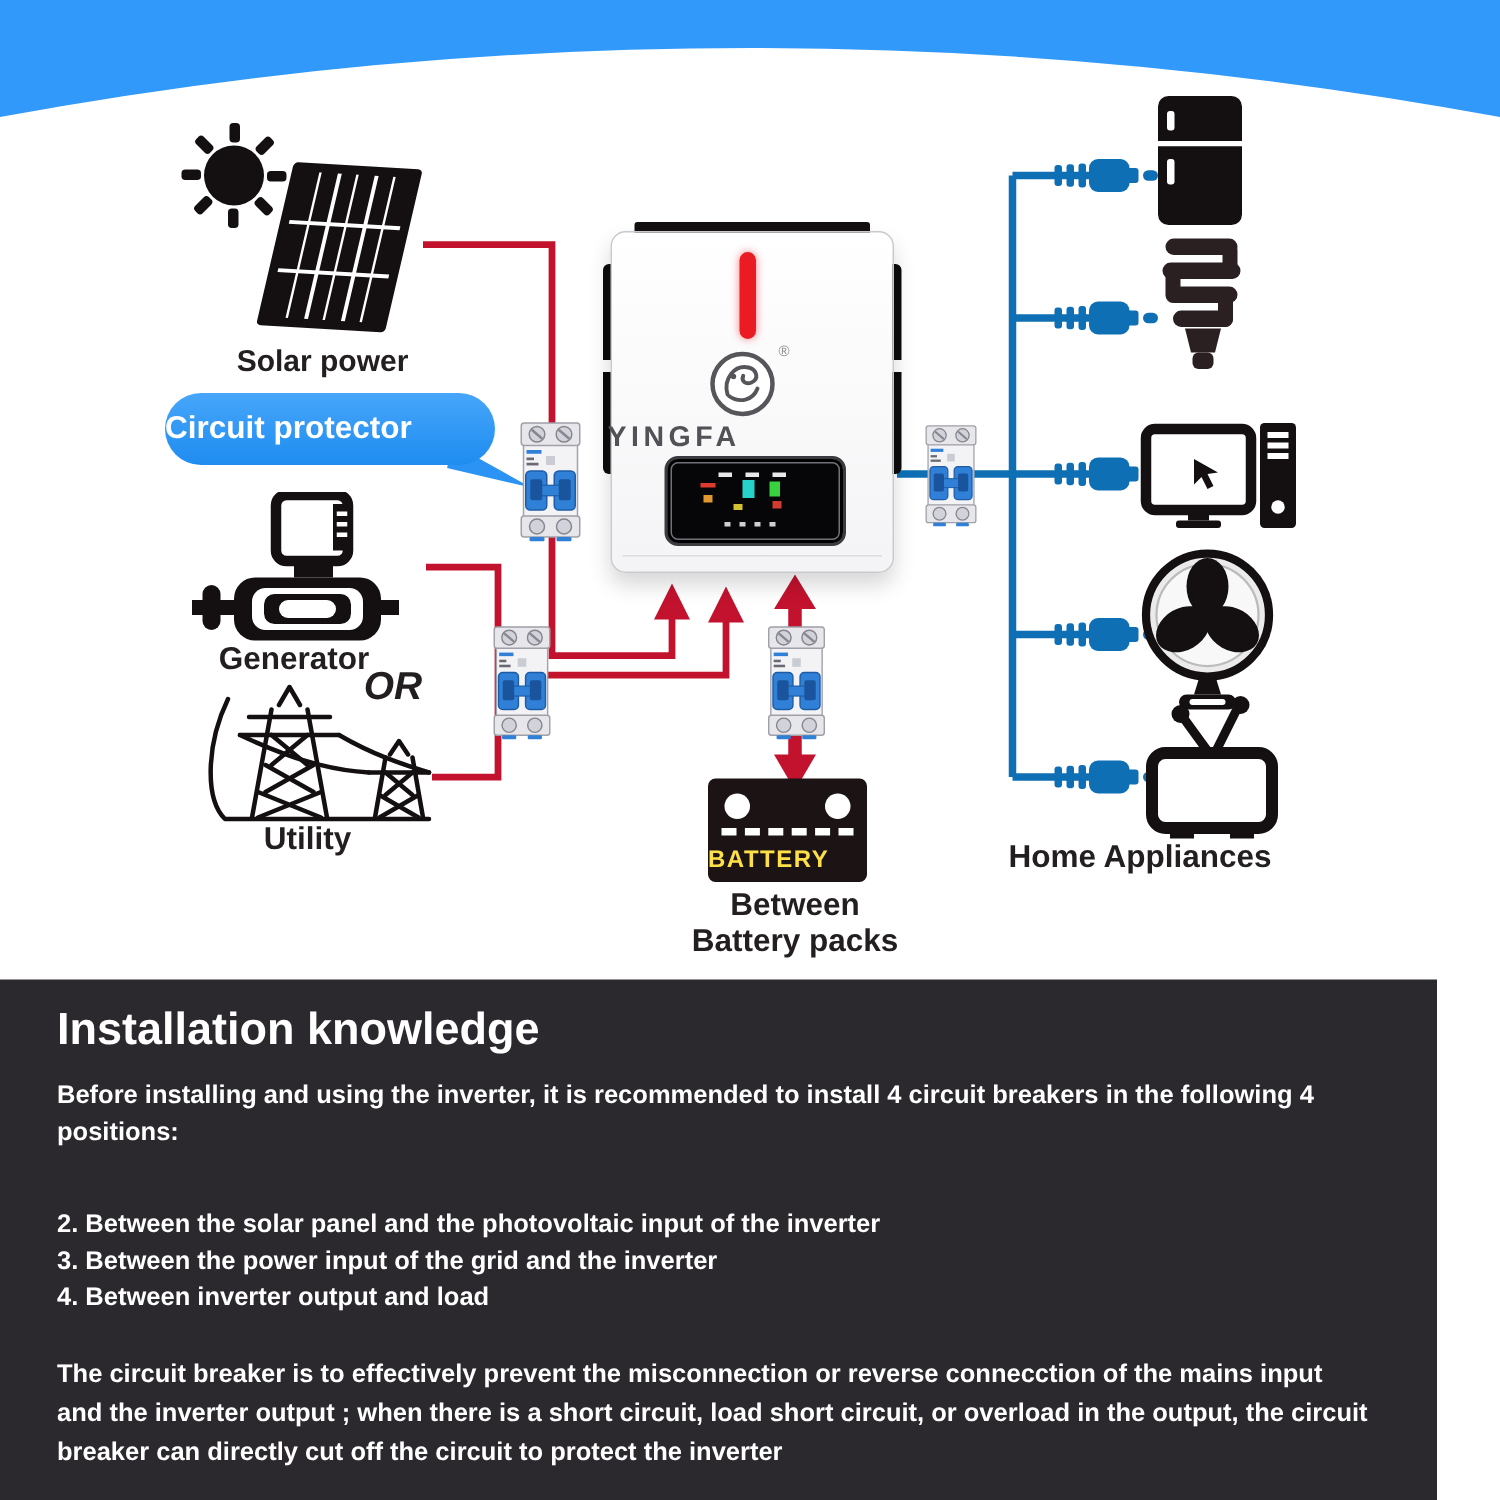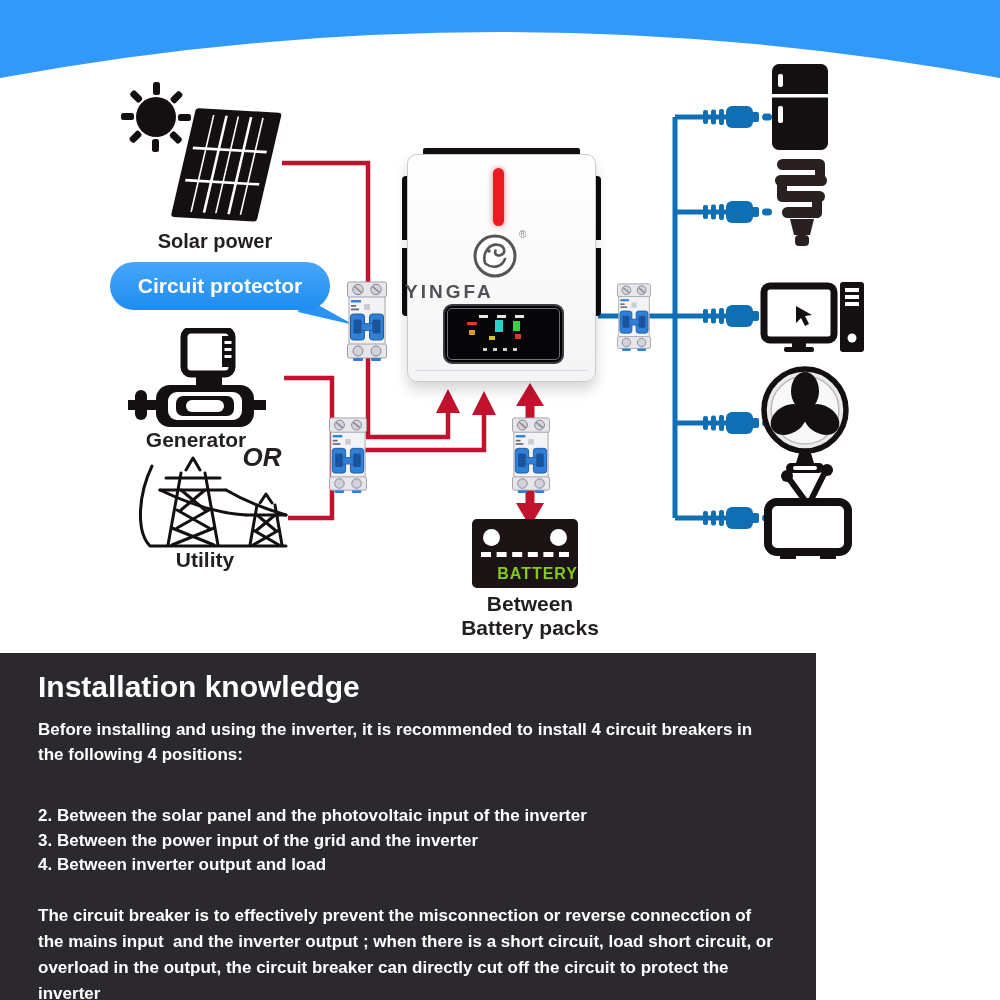--- a/index.html
+++ b/index.html
@@ -12,21 +12,21 @@
 
   
   .lbl { position:absolute; font-weight:bold; color:#231f20; transform:translateX(-50%);
          white-space:nowrap; font-size:20px; }
   .lbl.big { font-size:21px; }
   .lbl.or  { font-style:italic; font-weight:600; font-size:26px; }
 
   
   .bubble { left:110px; top:262px; width:220px; height:48px; border-radius:24px;
             background:linear-gradient(180deg,#47a6fa,#1e8cf0);
-            display:flex; align-items:center; justify-content:center;
+            display:flex; align-items:center; 
             color:#fff; font-weight:bold; font-size:21px; }
 
   
   .breaker svg { display:block; width:100%; height:100%; }
 
   
   .inv { left:405px; top:146px; width:193px; height:242px; }
   .inv .bracket { position:absolute; left:18px; top:2px; width:157px; height:10px; background:#141011; border-radius:2px; }
   .inv .tab { position:absolute; width:13px; height:5px; background:#141011; top:11px; }
   .inv .fin { position:absolute; width:13px; top:30px; height:140px; border-radius:4px;
@@ -44,25 +44,25 @@
   .inv .screen { position:absolute; left:38px; top:158px; width:117px; height:56px; background:#060608;
                  border-radius:9px; border:2px solid #3c3c40;
                  box-shadow:inset 0 0 0 2px #000, inset 0 0 0 3px #71717a; }
   .inv .seam { position:absolute; left:10px; right:10px; top:224px; height:1px; background:#dcdce0; }
   .px { position:absolute; }
 
   
   .battery { left:472px; top:519px; width:106px; height:69px; background:#1b1314; border-radius:5px; }
   .battery .term { position:absolute; top:10px; width:17px; height:17px; border-radius:50%; background:#fff; }
   .battery .dash { position:absolute; left:9px; right:9px; top:33px; border-top:5px dashed #fff; }
-  .battery .bl { position:absolute; left:0; right:0; bottom:5px; text-align:right; color:#84cc16;
+  .battery .bl { position:absolute; left:0; right:0; bottom:5px; text-align:left; color:#fde047;
                  font-weight:bold; font-size:16px; letter-spacing:1px; }
 
   
-  .footer { left:0; top:653px; width:816px; height:347px; background:#2b282e; color:#fff;
+  .footer { left:0; top:653px; width:958px; height:347px; background:#2b282e; color:#fff;
             box-sizing:border-box; padding:17px 38px 0; }
   .footer h1 { margin:0 0 13px; font-size:30px; font-weight:bold; color:#fff; }
   .footer p { margin:0; font-weight:bold; font-size:17px; line-height:25px; color:#fff; }
   .footer .intro { margin-bottom:37px; max-width:935px; }
   .footer .list p { line-height:24.5px; }
   .footer .note { margin-top:25px; line-height:26px; max-width:945px; white-space:pre-wrap; }
 </style>
 </head>
 <body>
 
@@ -414,20 +414,21 @@
       <line x1="30" y1="24" x2="46" y2="46"></line>
       <line x1="64" y1="18" x2="50" y2="46"></line>
     </g>
     <circle cx="27" cy="20" r="6" fill="#141011"></circle>
     <circle cx="67" cy="14" r="6" fill="#141011"></circle>
     <rect x="8" y="46" width="80" height="50" rx="9" fill="#fff" stroke="#141011" stroke-width="8"></rect>
     <rect x="20" y="96" width="16" height="7" fill="#141011"></rect>
     <rect x="60" y="96" width="16" height="7" fill="#141011"></rect>
   </svg>
 
+  <div class="lbl big" style="left:760px;top:560px;">Home Appliances</div>
 
   <section class="abs footer">
     <h1>Installation knowledge</h1>
     <p class="intro">Before installing and using the inverter, it is recommended to install 4 circuit breakers in the following 4 positions:</p>
     <div class="list">
       <p>2. Between the solar panel and the photovoltaic input of the inverter</p>
       <p>3. Between the power input of the grid and the inverter</p>
       <p>4. Between inverter output and load</p>
     </div>
     <p class="note">The circuit breaker is to effectively prevent the misconnection or reverse connecction of the mains input  and the inverter output ; when there is a short circuit, load short circuit, or overload in the output, the circuit breaker can directly cut off the circuit to protect the inverter</p>

